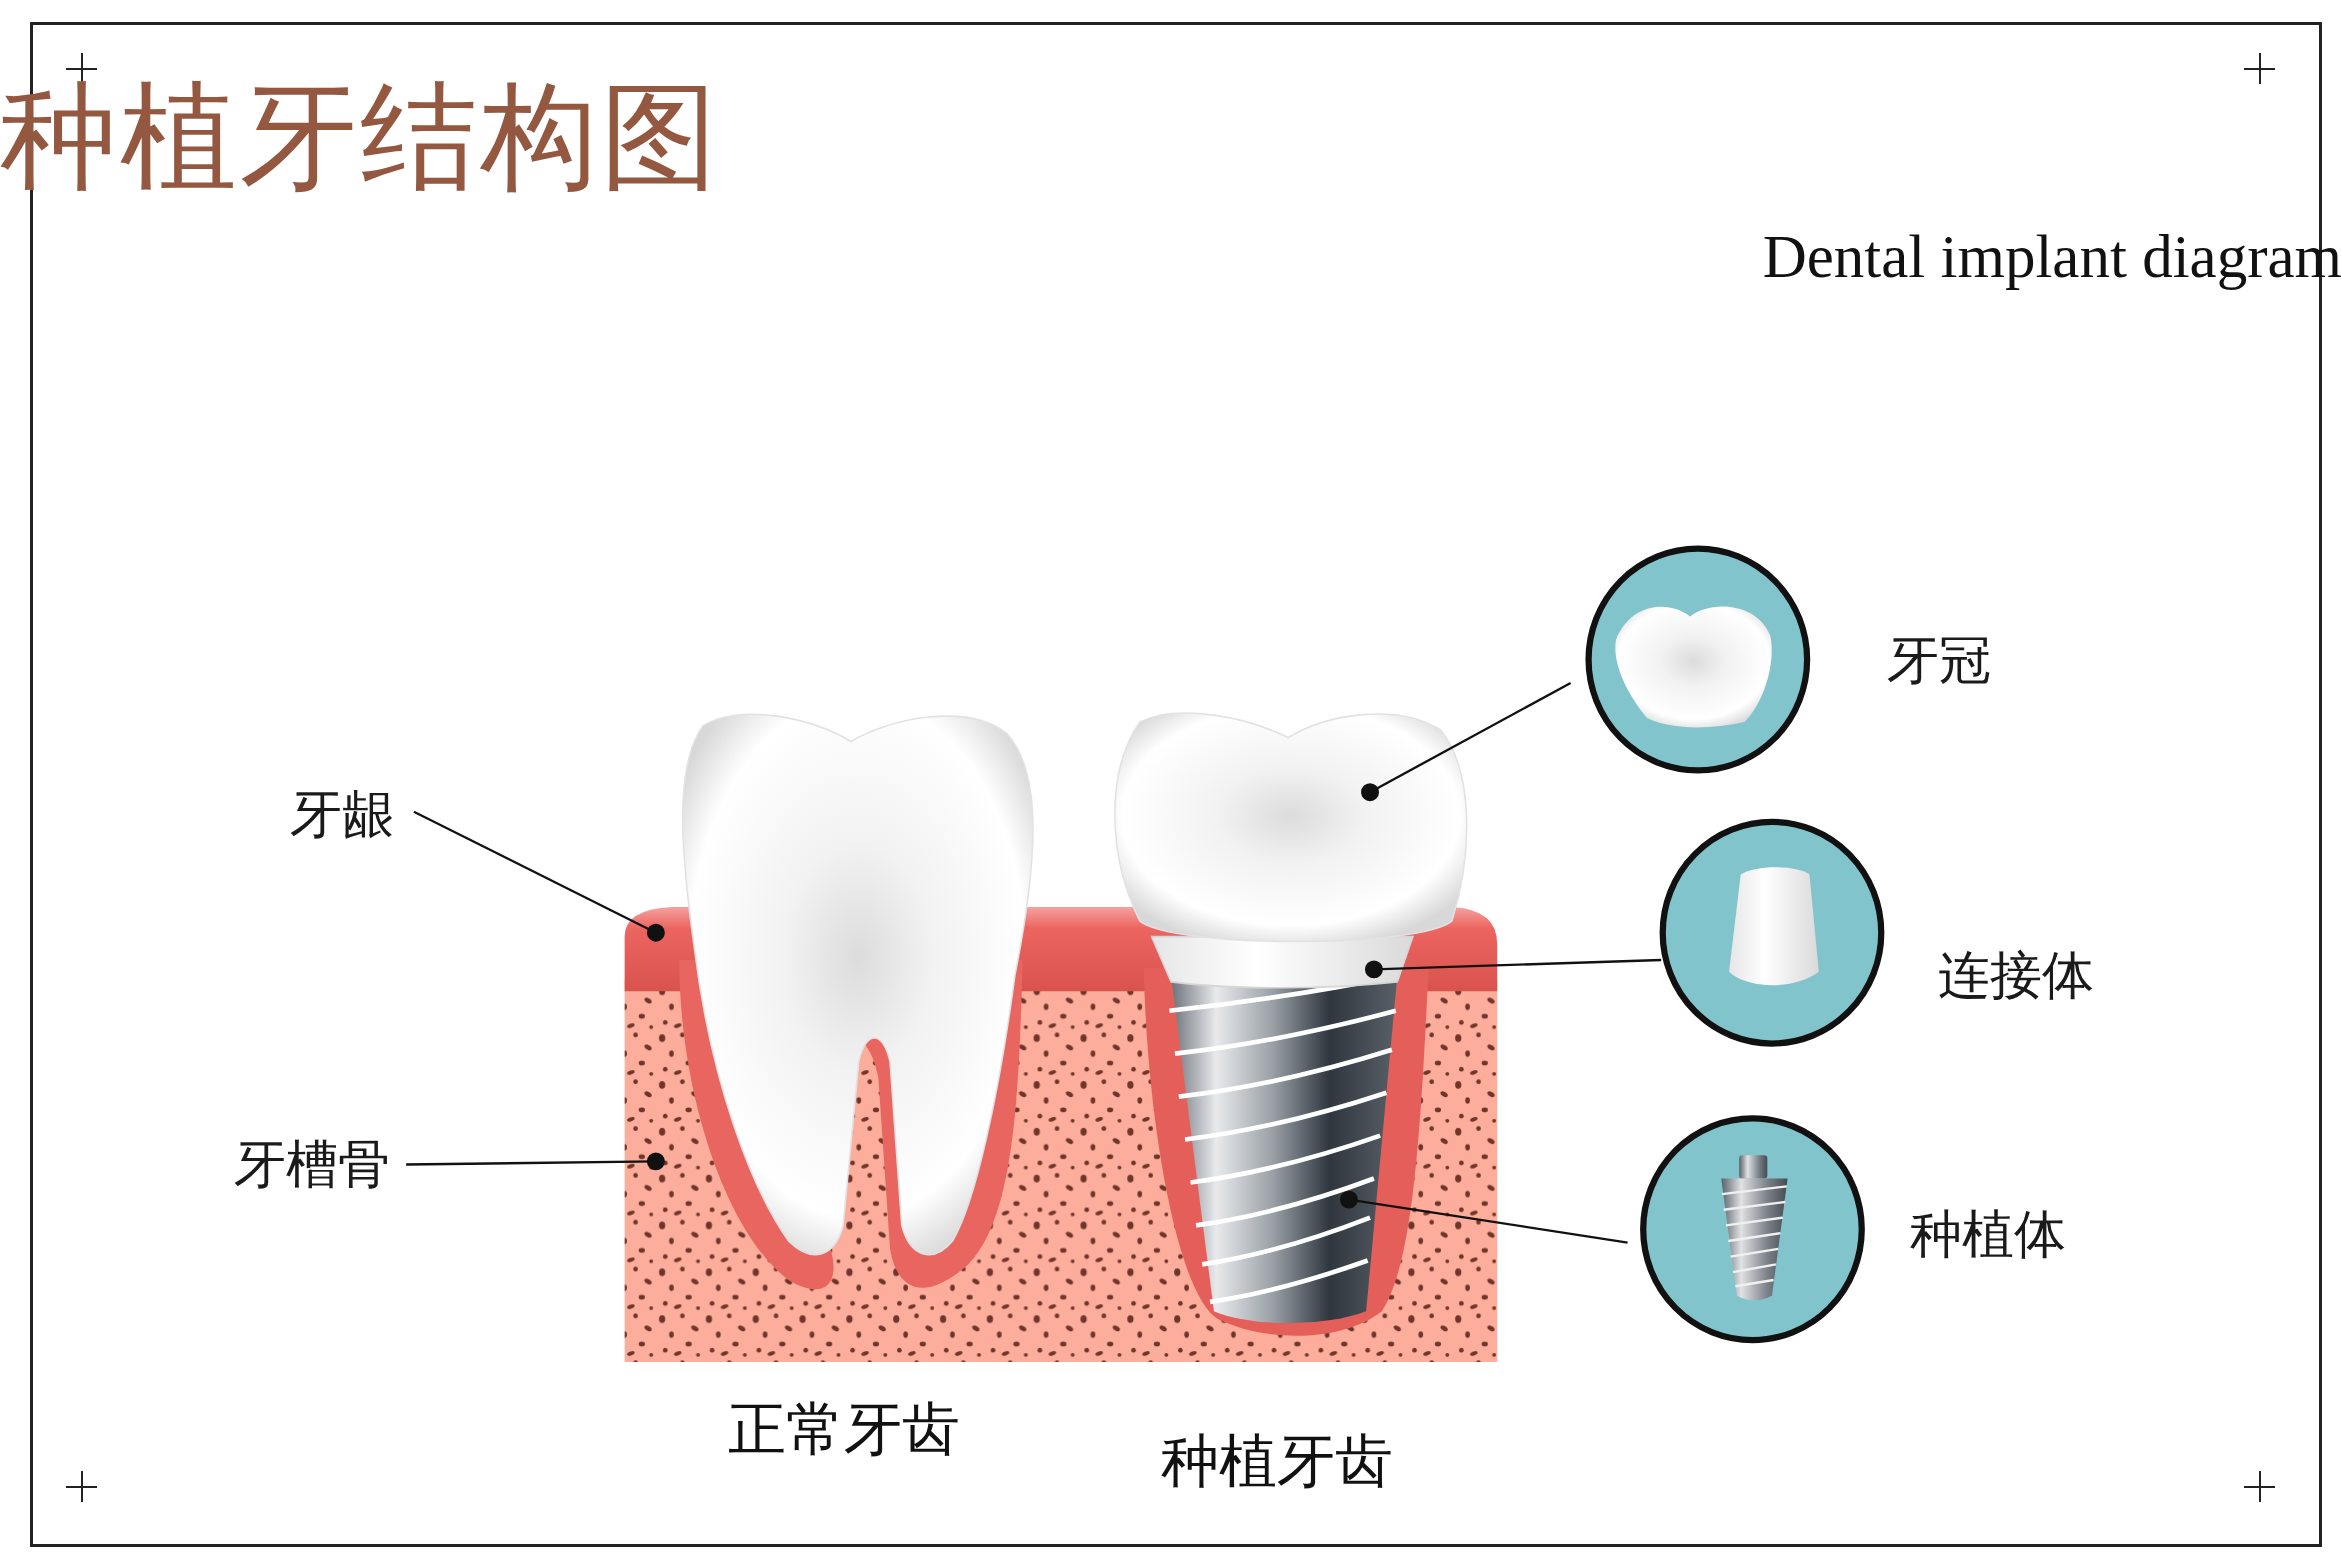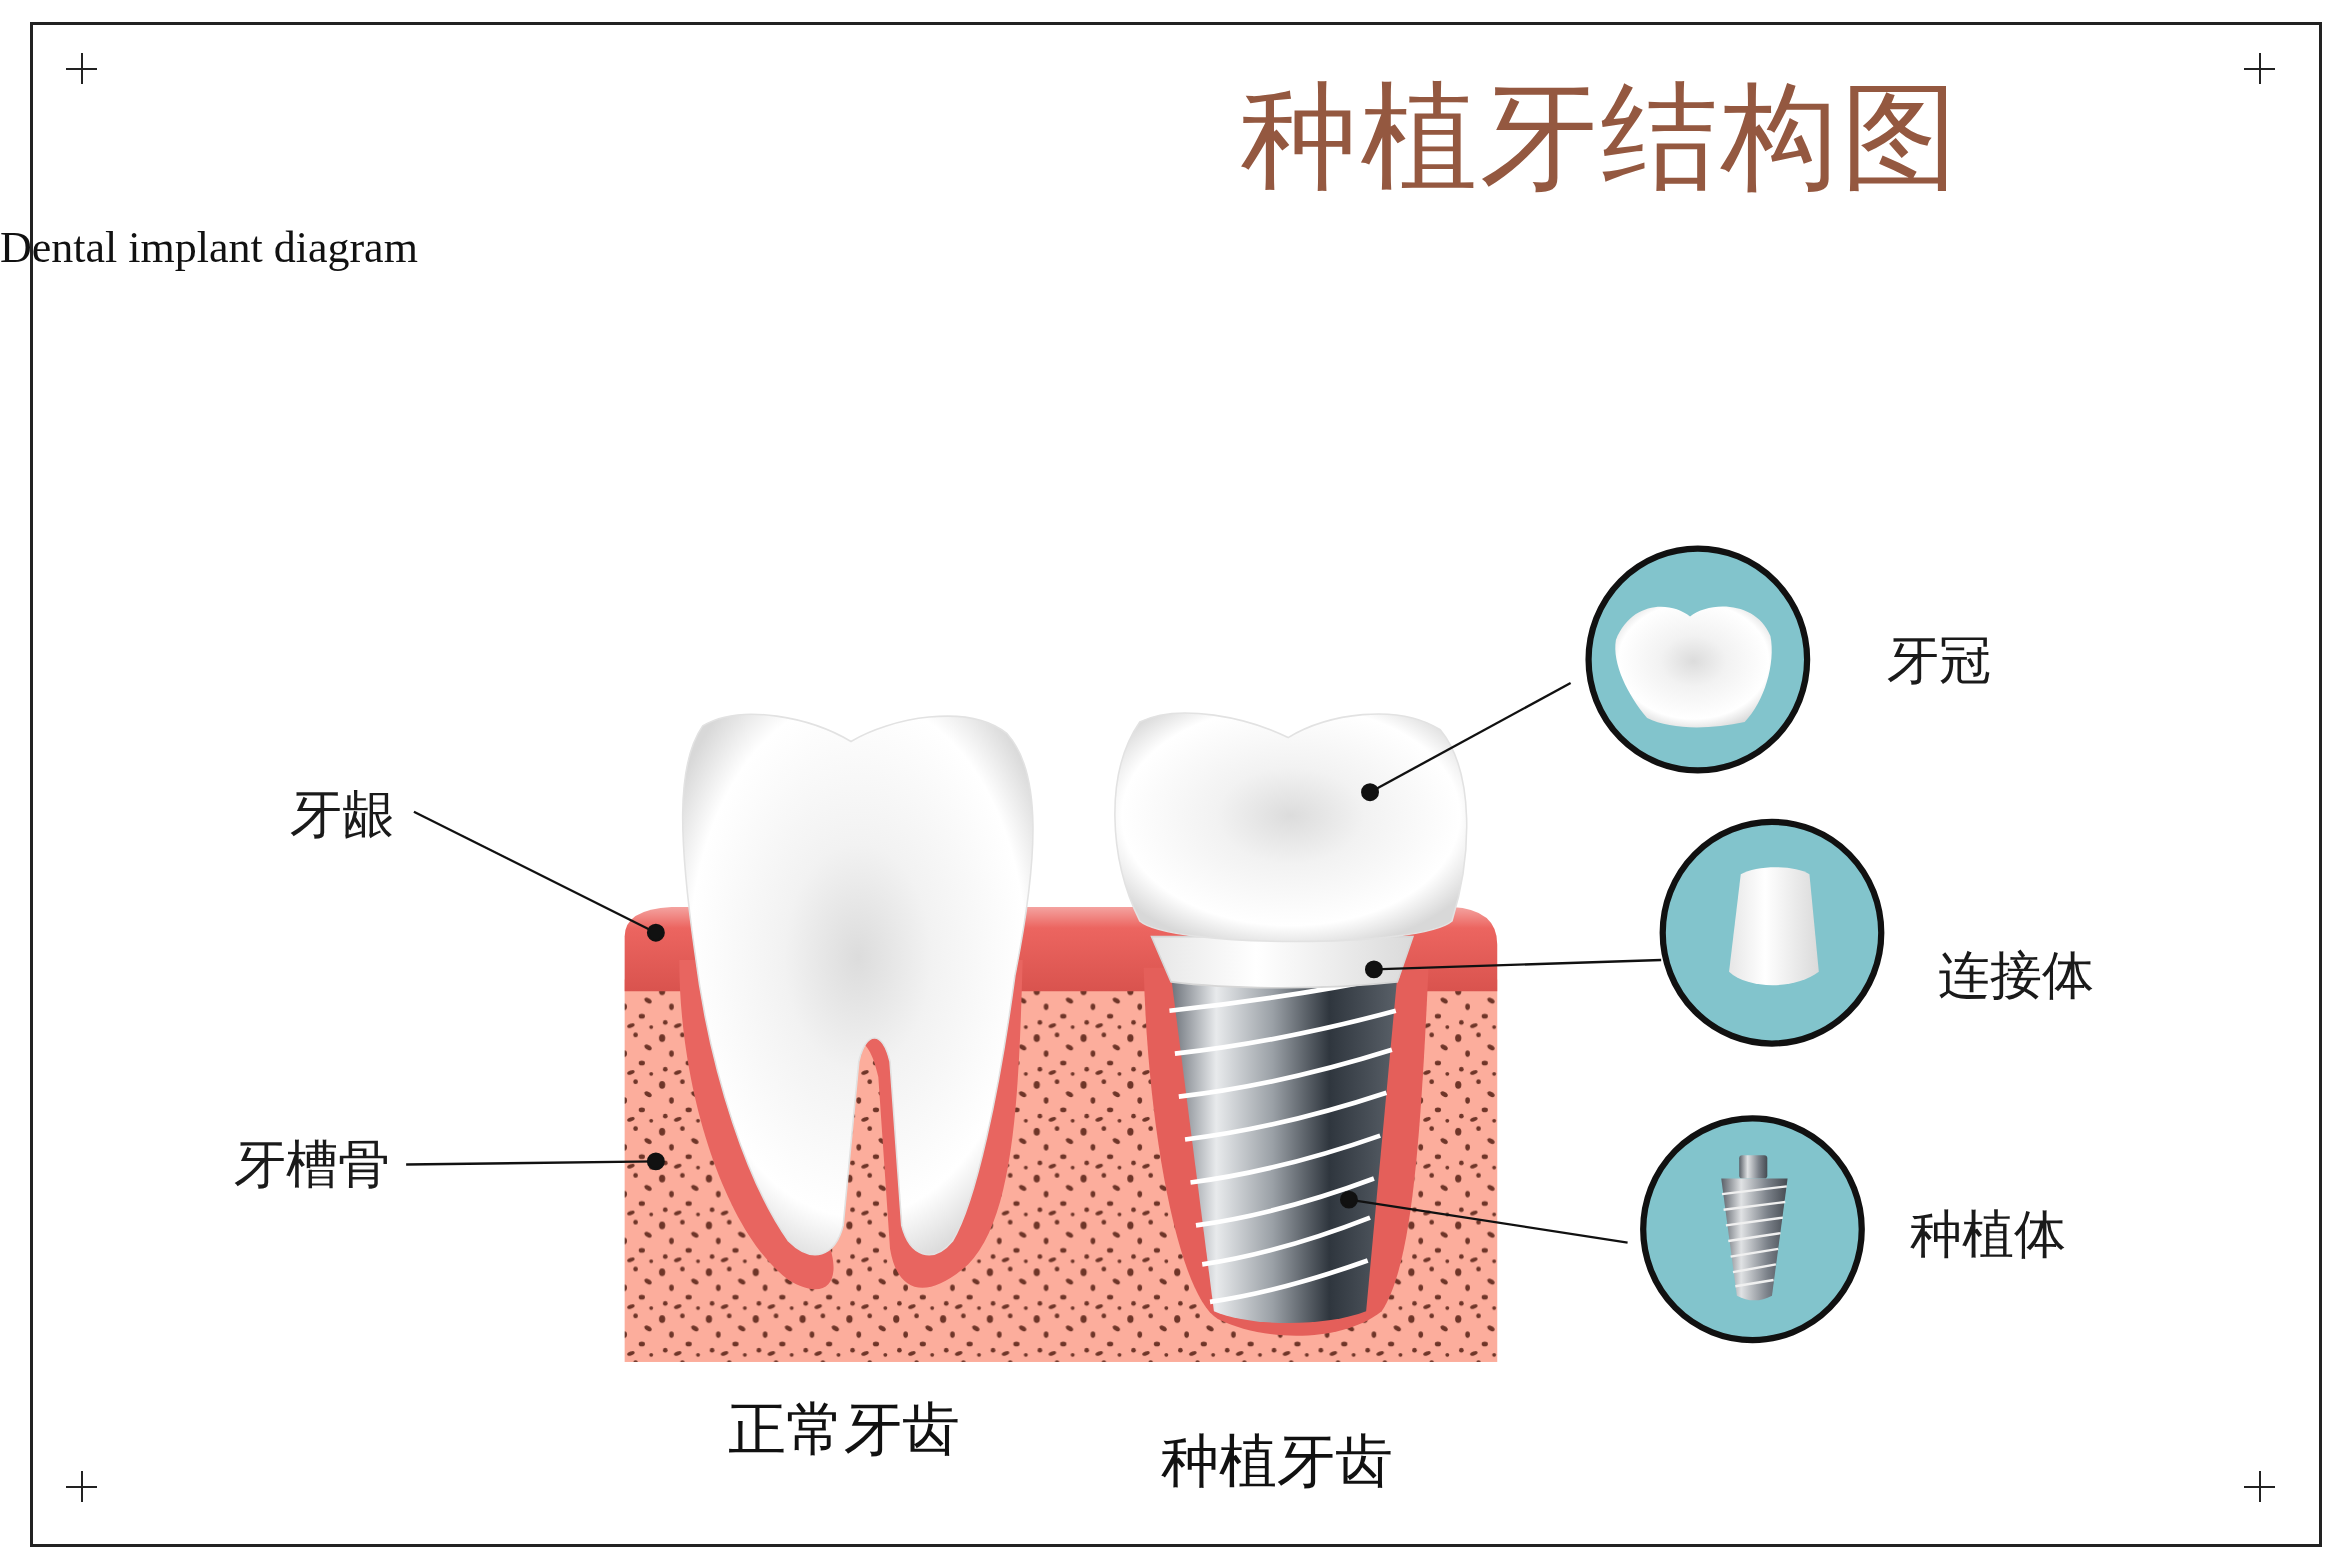--- a/index.html
+++ b/index.html
@@ -2,22 +2,22 @@
 <html style="font-size:12.5px"><head>
 <meta charset="utf-8">
 <style>
   html, body { margin:0; padding:0; background:#ffffff; }
   body { width:2342px; height:1561px; position:relative; overflow:hidden; font-family:"DejaVu Sans", sans-serif; }
   .frame { position:absolute; left:30px; top:22px; width:2286px; height:1519px; border:3.1px solid #222; box-sizing:content-box; }
   .cross { position:absolute; width:31px; height:31px; }
   .cross::before, .cross::after { content:""; position:absolute; background:#222; }
   .cross::before { left:0; top:15px; width:31px; height:2.3px; }
   .cross::after { left:15px; top:0; width:2.3px; height:31px; }
-  .title { position:absolute; left:16px; width:1945px; top:78px; text-align:right; font-size:117px; letter-spacing:3.1px; font-family:"DejaVu Serif", serif; font-weight:normal; line-height:1; }
-  .subtitle { position:absolute; left:0; width:2342px; top:226px; text-align:left; font-size:44px; color:#111; font-family:"Liberation Serif", serif; line-height:1; }
+  .title { position:absolute; left:0; width:1945px; top:78px; text-align:left; font-size:117px; letter-spacing:3.1px; font-family:"DejaVu Serif", serif; font-weight:normal; line-height:1; }
+  .subtitle { position:absolute; left:0; width:2342px; top:226px; text-align:right; font-size:61px; color:#111; font-family:"Liberation Serif", serif; line-height:1; }
   .label { position:absolute; font-size:52px; color:#1a1a1a; font-family:"DejaVu Sans", sans-serif; line-height:1; white-space:nowrap; }
   .bottom-label { position:absolute; font-size:58px; color:#111; font-family:"DejaVu Sans", sans-serif; line-height:1; white-space:nowrap; }
   svg.art { position:absolute; left:0; top:0; }
 </style>
 </head>
 <body>
 
 <div class="frame"></div>
 <div class="cross" style="left:66px;top:53px"></div>
 <div class="cross" style="left:2244px;top:53px"></div>

